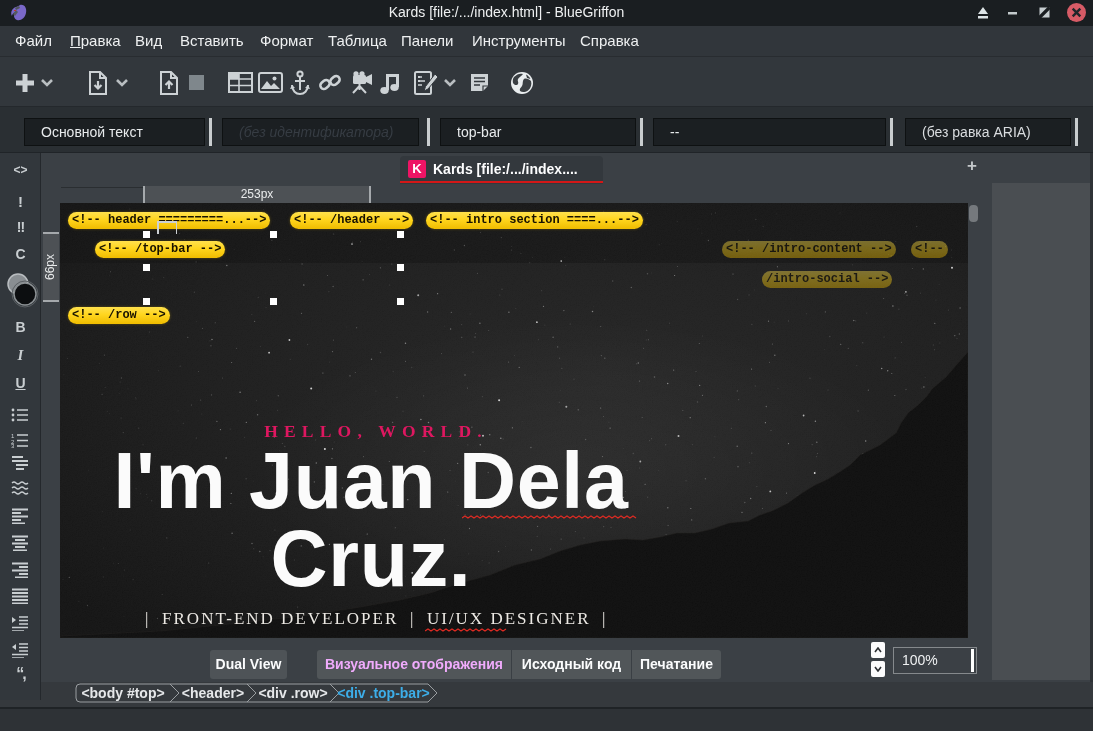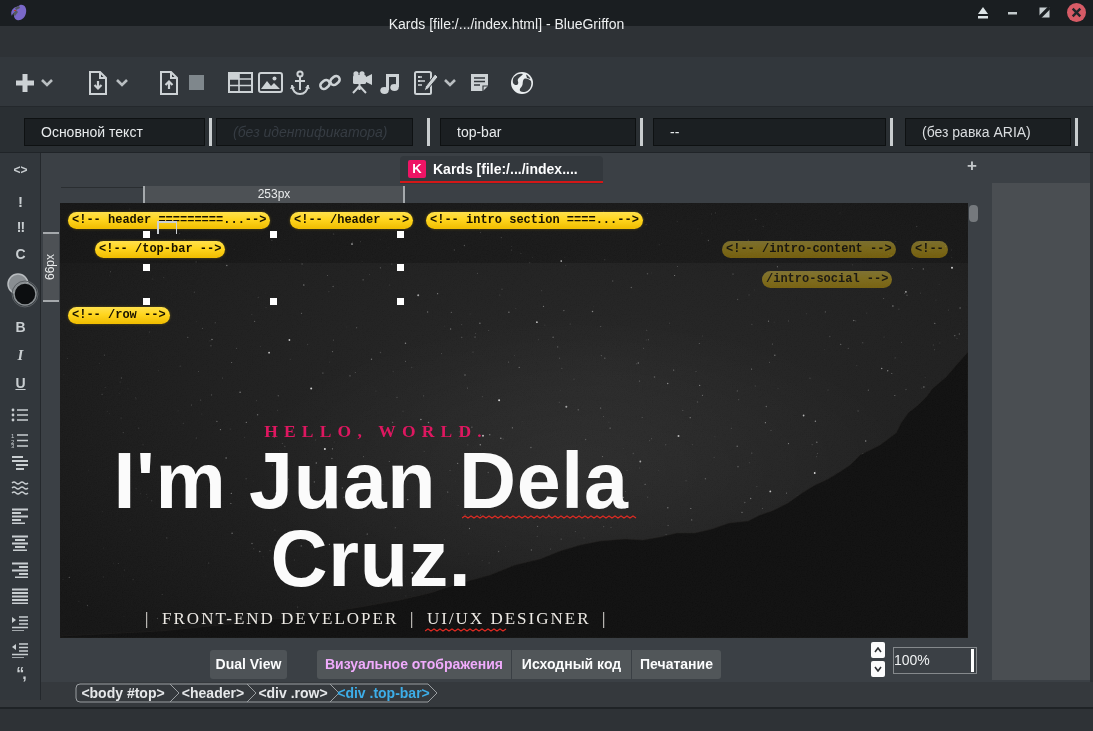--- a/index.html
+++ b/index.html
@@ -1,40 +1,40 @@
 <!DOCTYPE html>
 <html><head><meta charset="utf-8"><style>
 *{margin:0;padding:0;box-sizing:border-box;}
 html,body{width:1093px;height:731px;overflow:hidden;background:#2e3236;font-family:"Liberation Sans",sans-serif;}
 .abs{position:absolute;}
 #win{position:relative;width:1093px;height:731px;}
 
 #titlebar{left:0;top:0;width:1093px;height:26px;background:#1a1e21;}
-#title{left:0;top:4px;width:1013px;text-align:center;color:#eef0f1;font-size:14px;margin-top:12px;}
+#title{left:0;top:4px;width:1013px;text-align:center;color:#eef0f1;font-size:14px;}
 
 .wbtn{top:5px;}
 
 #menubar{left:0;top:26px;width:1093px;height:31px;background:#31363b;border-bottom:1px solid #282c30;}
 .menu{top:6px;color:#eef0f1;font-size:15px;}
 
 #toolbar{left:0;top:57px;width:1093px;height:50px;background:#32373c;border-bottom:1px solid #24282c;}
 
 #fieldrow{left:0;top:107px;width:1093px;height:46px;background:#2a2f33;border-bottom:1px solid #202428;}
 .fld{top:11px;height:28px;background:#1b1f22;border:1px solid #0e1112;color:#e8ebed;font-size:14px;line-height:26px;padding-left:16px;white-space:nowrap;overflow:hidden;}
 .split{top:11px;width:2.5px;height:28px;background:#c9cdcf;}
 
 #work{left:0;top:153px;width:1093px;height:529px;background:#3b4045;}
 #sidebar{left:0;top:0px;width:41px;height:547px;background:#32373c;border-right:1px solid #24282c;}
 .sic{color:#c9ced1;text-align:center;width:41px;}
 #tab{left:400px;top:3px;width:203px;height:28px;background:#33383d;border-radius:4px 4px 0 0;}
 #tabred{left:400px;top:28px;width:203px;height:2px;background:#d31717;}
 #kico{left:8px;top:4px;width:18px;height:18px;background:#ee1465;border-radius:2px;color:#fff;font-weight:bold;font-size:13px;text-align:center;line-height:18px;}
 #tabtxt{left:33px;top:5px;color:#fdfdfe;font-weight:bold;font-size:14px;}
 #plus2{left:967px;top:3px;color:#c3c7ca;font-size:17px;font-weight:bold;}
-#rulerh{left:143px;top:33px;width:262px;height:17px;background:#4d5155;color:#e9ebec;font-size:12px;text-align:center;line-height:16px;}
+#rulerh{left:143px;top:33px;width:228px;height:17px;background:#4d5155;color:#e9ebec;font-size:12px;text-align:center;line-height:16px;}
 .tick{background:#a5a9ac;}
 #rulerline{left:61px;top:34px;width:82px;height:1px;background:#2a2e31;}
 #rulerv{left:43px;top:79px;width:16px;height:70px;background:#4d5155;}
 #rulervtxt{left:43px;top:79px;width:16px;height:70px;color:#e9ebec;font-size:12px;writing-mode:vertical-rl;transform:rotate(180deg);text-align:center;}
 
 #canvas{left:60px;top:50px;width:908px;height:435px;background:#141414;overflow:hidden;}
 #scrollthumb{left:969px;top:52px;width:9px;height:17px;border-radius:4px;background:#75797d;}
 #rightpanel{left:992px;top:30px;width:98px;height:497px;background:#4a4e52;}
 #rightedge{left:1090px;top:0;width:3px;height:529px;background:#2e3236;}
 
@@ -51,21 +51,21 @@
 #hello{left:1px;top:218px;width:630px;text-align:center;color:#de1760;font-weight:bold;font-size:17.5px;letter-spacing:6.2px;line-height:20px;font-family:Liberation Serif, serif;}
 #bigname{left:-213px;top:239px;width:1048px;text-align:center;color:#fbfbfb;font-weight:bold;font-size:79px;line-height:78px;letter-spacing:0.7px;}
 #serifline{left:85px;top:406px;width:auto;text-align:left;color:#ece9e4;font-family:"Liberation Serif",serif;font-size:17px;letter-spacing:2.0px;white-space:pre;line-height:20px;}
 
 #dualview{left:210px;top:497px;width:77px;height:29px;background:#4e5357;border-radius:3px;color:#fbfcfd;font-weight:bold;font-size:14px;text-align:center;line-height:29px;}
 #vtabs{left:317px;top:497px;height:29px;border-radius:3px;overflow:hidden;}
 .vtab{display:inline-block;height:29px;background:#515659;font-weight:bold;font-size:14px;line-height:29px;text-align:center;vertical-align:top;}
 .vsep{display:inline-block;width:1px;height:29px;background:#3a3f44;vertical-align:top;}
 #spinner{left:871px;top:489px;width:14px;height:35px;}
 .spbtn{position:absolute;left:0;width:14px;height:16px;background:#fcfcfc;color:#2b2e31;font-size:9px;text-align:center;line-height:16px;border-radius:2px;}
-#zoomfld{left:893px;top:494px;width:84px;height:27px;border:1px solid #85898c;color:#eff1f2;font-size:14px;line-height:25px;}
+#zoomfld{left:893px;top:494px;width:84px;height:27px;border:1px solid #85898c;color:#eff1f2;font-size:14px;line-height:25px;padding-left:8px;}
 #zoomcaret{left:971px;top:496px;width:3px;height:23px;background:#fff;}
 
 #crumbrow{left:0;top:682px;width:1093px;height:25px;background:#35393d;}
 #crumbrow .sb{left:0;top:-0px;width:41px;height:18px;background:#32373c;border-right:1px solid #24282c;}
 #statusline{left:0;top:707px;width:1093px;height:2px;background:#1f2326;}
 #statusbar{left:0;top:709px;width:1093px;height:22px;background:#2e3236;}
 svg{display:block;}
 </style></head><body>
 <div id="win">
  <div class="abs" id="titlebar">
@@ -85,20 +85,31 @@
       </svg>
    <svg class="abs wbtn" style="left:1036px" width="16" height="16" viewBox="0 0 16 16">
         <rect x="3.5" y="2.5" width="10" height="10" fill="#c7ced1"></rect>
         <path d="M2.5 13.5 L13.5 2.5" stroke="#1a1e21" stroke-width="3.2"></path>
       </svg>
    <svg class="abs" style="left:1066px;top:2px" width="21" height="21" viewBox="0 0 21 21">
         <circle cx="10.5" cy="10.5" r="9.5" fill="#d75b66"></circle>
         <path d="M6.7 6.7 L14.3 14.3 M14.3 6.7 L6.7 14.3" stroke="#20262a" stroke-width="2.4"></path>
       </svg>
  </div>
+ <div class="abs" id="menubar">
+   <div class="abs menu" style="left:15px">Файл</div>
+   <div class="abs menu" style="left:70px"><span style="text-decoration:underline">П</span>равка</div>
+   <div class="abs menu" style="left:135px">Вид</div>
+   <div class="abs menu" style="left:180px">Вставить</div>
+   <div class="abs menu" style="left:260px">Формат</div>
+   <div class="abs menu" style="left:328px">Таблица</div>
+   <div class="abs menu" style="left:401px">Панели</div>
+   <div class="abs menu" style="left:472px">Инструменты</div>
+   <div class="abs menu" style="left:580px">Справка</div>
+ </div>
  <div class="abs" id="toolbar">
       <svg class="abs" style="left:14px;top:15px" width="22" height="22" viewBox="0 0 22 22">
         <path d="M11 2 V20 M2 11 H20" stroke="#cdd2d5" stroke-width="5"></path>
       </svg>
       <svg class="abs" style="left:40px;top:21px" width="14" height="9" viewBox="0 0 14 9">
         <path d="M2 2 L7 7 L12 2" stroke="#b9bec1" stroke-width="2.6" fill="none"></path>
       </svg>
       <svg class="abs" style="left:86px;top:14px" width="24" height="24" viewBox="0 0 24 24">
         <path d="M4 1 H14 L20 7 V23 H4 Z" fill="none" stroke="#cdd2d5" stroke-width="2"></path>
         <path d="M14 1 V7 H20" fill="none" stroke="#cdd2d5" stroke-width="2"></path>
@@ -168,21 +179,21 @@
       <svg class="abs" style="left:510px;top:14px" width="24" height="24" viewBox="0 0 24 24">
         <circle cx="12" cy="12" r="11" fill="#e9edef"></circle>
         <path d="M4 6 C7 3 10 2 13 3 C12 5 9 6 8 8 C7 10 9 11 8 13 C7 15 4 14 3 12 C2.5 10 2.8 7.6 4 6 Z" fill="#3a3f43"></path>
         <path d="M14 8 C16 7 19 8 21 10 C22 13 21 17 18 19.5 C15 21.5 12 21.5 10 20 C9 18 11 16.5 12 15 C13 13.5 12.5 11.5 13 10 C13.3 9 13.5 8.4 14 8 Z" fill="#3a3f43"></path>
         <path d="M16 3.5 C18 4.5 19.6 6 20.4 8 L17 7 Z" fill="#3a3f43"></path>
       </svg>
     </div>
  <div class="abs" id="fieldrow">
    <div class="abs fld" style="left:24px;width:181px">Основной текст</div>
    <div class="abs split" style="left:209px"></div>
-   <div class="abs fld" style="left:216px;width:197px"><span style="color:#363c43;font-style:italic">(без идентификатора)</span></div>
+   <div class="abs fld" style="left:222px;width:197px"><span style="color:#363c43;font-style:italic">(без идентификатора)</span></div>
    <div class="abs split" style="left:427px"></div>
    <div class="abs fld" style="left:440px;width:196px">top-bar</div>
    <div class="abs split" style="left:640px"></div>
    <div class="abs fld" style="left:653px;width:233px">--</div>
    <div class="abs split" style="left:890px"></div>
    <div class="abs fld" style="left:905px;width:166px;color:#dadde0">(без равка ARIA)</div>
    <div class="abs split" style="left:1075px"></div>
  </div>
  <div class="abs" id="work">
    <div class="abs" id="rightpanel"></div>

